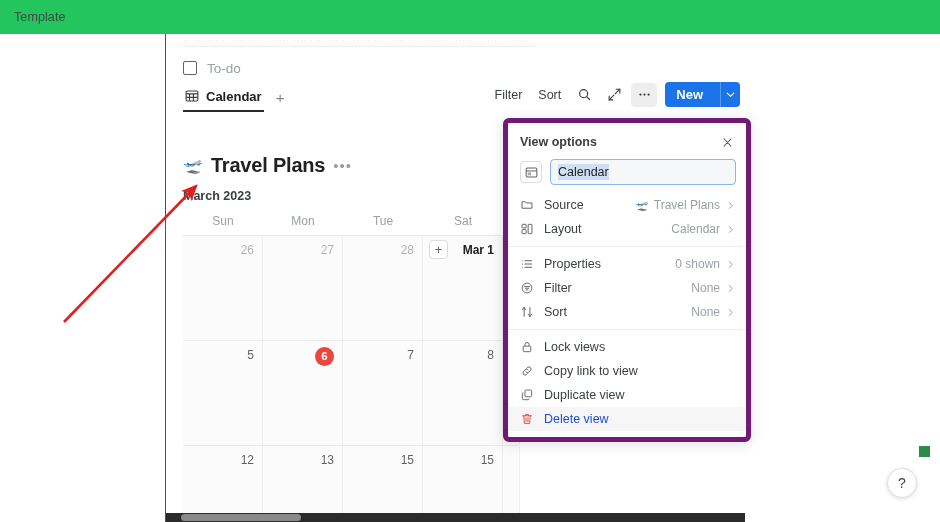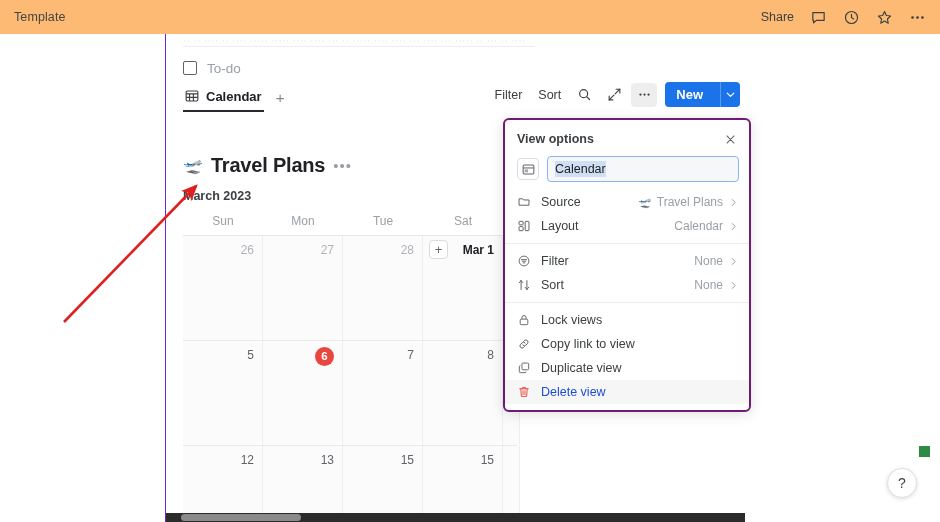--- a/index.html
+++ b/index.html
@@ -8,21 +8,21 @@
     font-family: "Liberation Sans", sans-serif;
     background: #ffffff;
     overflow: hidden;
     -webkit-font-smoothing: antialiased;
   }
   #root { position: relative; width: 940px; height: 522px; }
 
   
   .topbar {
     position: absolute; top: 0; left: 0; width: 940px; height: 34px;
-    background: #fdba74;
+    background: #22c55e;
     display: flex; align-items: center;
   }
   .topbar-title {
     margin-left: 14px; font-size: 12.5px; color: #444746; letter-spacing: .1px;
   }
   .topbar-right {
     position: absolute; right: 14px; top: 0; height: 34px;
     display: flex; align-items: center; gap: 16px;
   }
   .share-label { font-size: 12.5px; color: #3c4043; }
@@ -167,21 +167,21 @@
   }
   .hscroll-thumb {
     position: absolute; left: 15px; top: 1px; width: 120px; height: 7px;
     background: #8a8a8a; border-radius: 4px;
   }
 
   
   .popover {
     position: absolute; left: 503px; top: 118px;
     width: 248px; background: #ffffff;
-    border: 2px solid #701a75; border-radius: 6px;
+    border: 5px solid #701a75; border-radius: 6px;
     box-shadow: 0 2px 14px rgba(0,0,0,.13);
     padding: 8px 0 6px 0;
     z-index: 20;
   }
   .pop-head {
     display: flex; align-items: center; justify-content: space-between;
     padding: 2px 10px 8px 12px;
   }
   .pop-title { font-size: 12.5px; font-weight: 600; color: #3c4043; }
   .pop-close {
@@ -246,46 +246,20 @@
     font-size: 14px; color: #3c4043; cursor: pointer;
   }
 </style>
 </head>
 <body>
 
 <div id="root">
 
   <div class="topbar">
     <div class="topbar-title">Template</div>
-    <div class="topbar-right">
-      <div class="share-label">Share</div>
-      <span class="tb-icon">
-        <svg viewBox="0 0 24 24" width="17" height="17" fill="none" stroke="currentColor" stroke-width="1.7">
-          <path d="M4 5h16v11H9l-4 3.5V16H4z" stroke-linejoin="round"></path>
-        </svg>
-      </span>
-      <span class="tb-icon">
-        <svg viewBox="0 0 24 24" width="17" height="17" fill="none" stroke="currentColor" stroke-width="1.7">
-          <circle cx="12" cy="12" r="8.5"></circle>
-            <path d="M12 7.5V12l3 2" stroke-linecap="round"></path>
-        </svg>
-      </span>
-      <span class="tb-icon">
-        <svg viewBox="0 0 24 24" width="17" height="17" fill="none" stroke="currentColor" stroke-width="1.6">
-          <path d="M12 3.6l2.6 5.6 6 .7-4.5 4.2 1.2 6-5.3-3-5.3 3 1.2-6L3.4 9.9l6-.7z" stroke-linejoin="round"></path>
-        </svg>
-      </span>
-      <span class="tb-icon">
-        <svg viewBox="0 0 24 24" width="17" height="17" fill="currentColor">
-          <circle cx="5" cy="12" r="1.9"></circle>
-            <circle cx="12" cy="12" r="1.9"></circle>
-            <circle cx="19" cy="12" r="1.9"></circle>
-        </svg>
-      </span>
-    </div>
   </div>
 
   <div class="doc">
 
     <div class="ghost-line">·· ··  ···· ·· ···· ····· ····· ···· ···· ··· ·· ····· ···· ···· ··· ···· ··· ····· ·· ··· ·· ····</div>
     <div class="ghost-rule"></div>
 
     <div class="todo-row">
       <div class="todo-box"></div>
       <div class="todo-label">To-do</div>
@@ -471,20 +445,36 @@
           </span>
         </span>
       </div>
     </div>
 
     <div class="pop-sep"></div>
 
     <div>
       <div class="pop-item">
         <span class="pi-ico">
+          <svg viewBox="0 0 24 24" width="14" height="14" fill="none" stroke="currentColor" stroke-width="1.8" stroke-linecap="round">
+            <path d="M4 6.5h.01M4 12h.01M4 17.5h.01M8.5 6.5h11.5M8.5 12h11.5M8.5 17.5h11.5"></path>
+          </svg>
+        </span>
+        <span class="pi-label">Properties</span>
+        <span class="pi-right">
+          <span>0 shown</span>
+          <span class="chev">
+            <svg viewBox="0 0 24 24" width="11" height="11" fill="none" stroke="currentColor" stroke-width="2.1" stroke-linecap="round" stroke-linejoin="round">
+                <path d="M9 5.5l7 6.5-7 6.5"></path>
+              </svg>
+          </span>
+        </span>
+      </div>
+      <div class="pop-item">
+        <span class="pi-ico">
           <svg viewBox="0 0 24 24" width="14" height="14" fill="none" stroke="currentColor" stroke-width="1.6">
             <circle cx="12" cy="12" r="8.4"></circle>
               <path d="M7.6 9.6h8.8M9 12.4h6M10.6 15.2h2.8" stroke-linecap="round"></path>
           </svg>
         </span>
         <span class="pi-label">Filter</span>
         <span class="pi-right">
           <span>None</span>
           <span class="chev">
             <svg viewBox="0 0 24 24" width="11" height="11" fill="none" stroke="currentColor" stroke-width="2.1" stroke-linecap="round" stroke-linejoin="round">

